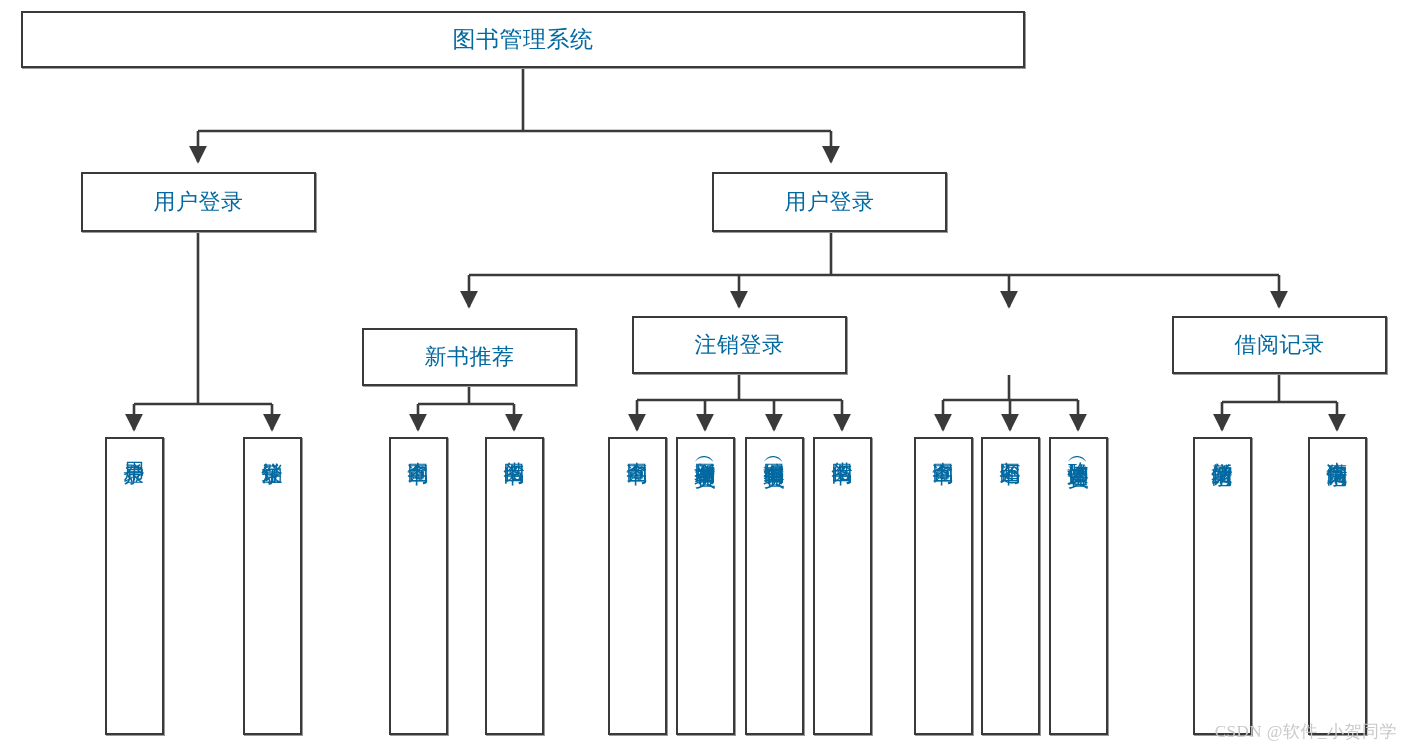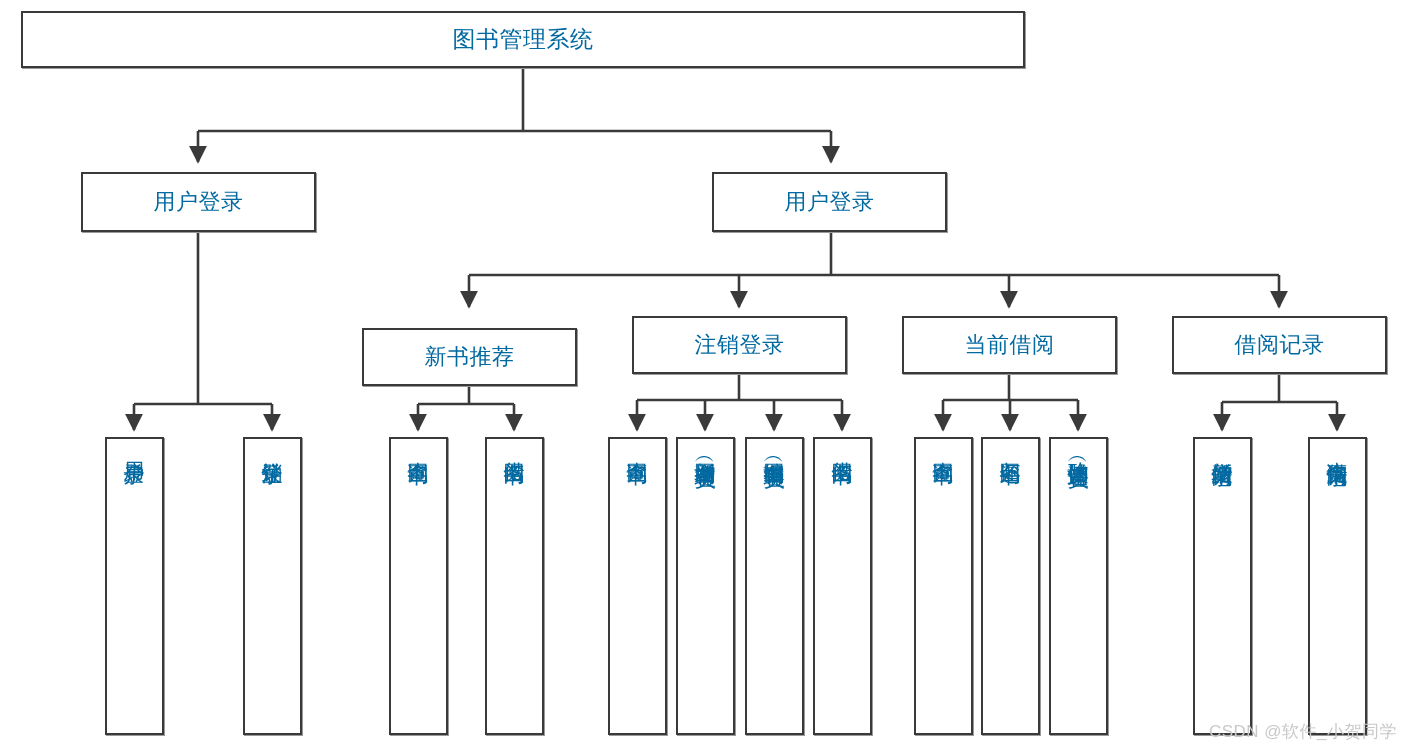--- a/index.html
+++ b/index.html
@@ -67,20 +67,21 @@
   }
   .watermark {
     position: absolute;
     right: 8px;
     bottom: 4px;
     font-size: 17px;
     color: #c9c9c9;
     letter-spacing: 0.5px;
     z-index: 3;
     white-space: nowrap;
+    font-family: Liberation Serif, serif;
   }
 </style>
 </head>
 <body>
 
 <div id="canvas">
 
   <svg id="wires" viewBox="0 0 1405 747" xmlns="http://www.w3.org/2000/svg">
     <defs>
       <marker id="arrow" viewBox="0 0 10 10" refX="9" refY="5" markerWidth="7" markerHeight="7" orient="auto-start-reverse">
@@ -141,23 +142,20 @@
   <div class="node h" style="left:712px; top:172px; width:235px; height:60px;">
     <span class="label">用户登录</span>
   </div>
 
   <div class="node h" style="left:362px; top:316px; width:215px; height:58px;margin-top:12px;">
     <span class="label">新书推荐</span>
   </div>
   <div class="node h" style="left:632px; top:316px; width:215px; height:58px;">
     <span class="label">注销登录</span>
   </div>
-  <div class="node h" style="left:902px; top:316px; width:215px; height:58px;">
-    <span class="label">当前借阅</span>
-  </div>
   <div class="node h" style="left:1172px; top:316px; width:215px; height:58px;">
     <span class="label">借阅记录</span>
   </div>
 
   <div class="node v" style="left:105px; top:437px; width:59px; height:298px;">
     <span class="label">用户登录</span>
   </div>
   <div class="node v" style="left:243px; top:437px; width:59px; height:298px;">
     <span class="label">注销登录</span>
   </div>

